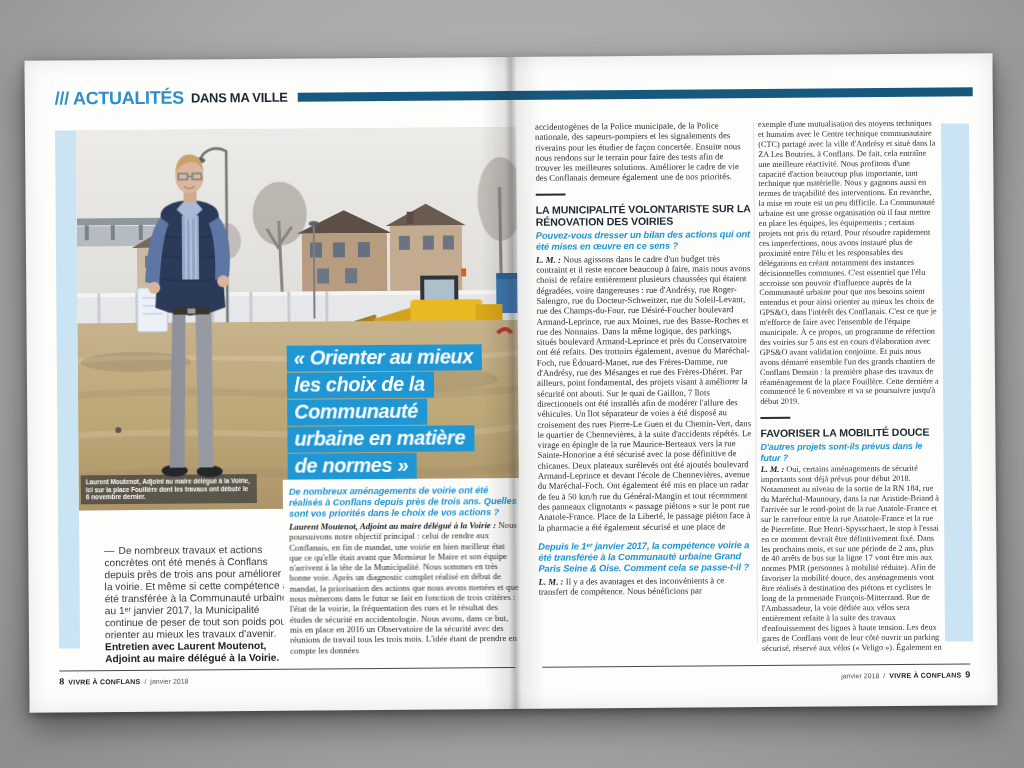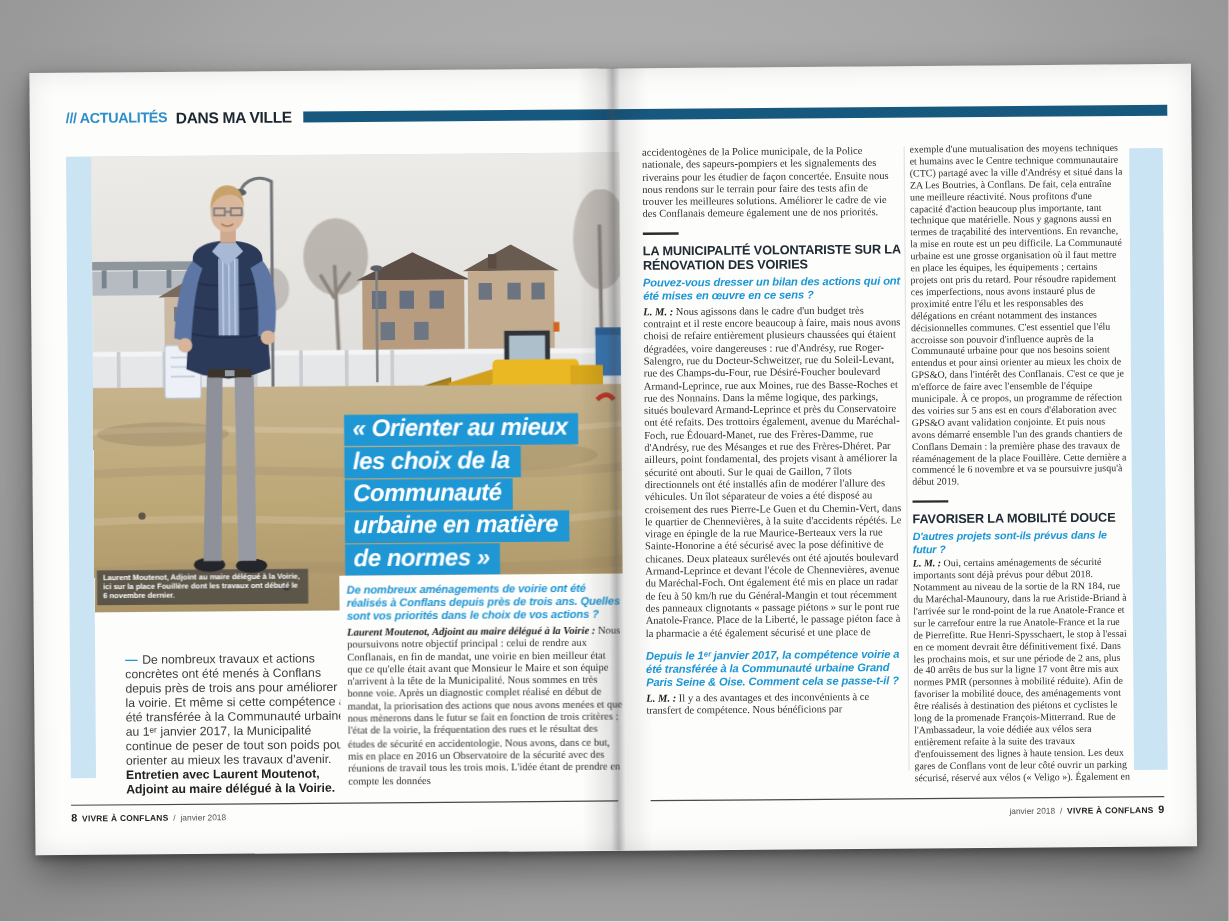--- a/index.html
+++ b/index.html
@@ -16,21 +16,21 @@
     transform: rotate(-0.45deg);
   }
   .spine {
     position:absolute; left:456px; top:0; width:60px; height:652px; z-index:40; pointer-events:none;
     background: linear-gradient(90deg, rgba(0,0,0,0) 0%, rgba(0,0,0,.10) 40%, rgba(60,60,65,.38) 50%, rgba(0,0,0,.08) 60%, rgba(0,0,0,0) 100%);
   }
   .edgeshade { position:absolute; inset:0; box-shadow: inset 0 0 22px rgba(0,0,0,.10); pointer-events:none; z-index:41; }
 
   
   .kicker-row { position:absolute; left:30px; top:30px; width:918px; height:16px; display:flex; align-items:center; z-index:5; }
-  .kicker-section { color:#2f8dc8; font-weight:bold; font-size:12px; letter-spacing:-.3px; white-space:nowrap; }
+  .kicker-section { color:#2f8dc8; font-weight:bold; font-size:18px; letter-spacing:-.3px; white-space:nowrap; }
   .kicker-sub { color:#1d2730; font-weight:bold; font-size:13px; letter-spacing:-.3px; margin-left:7px; white-space:nowrap;text-align:center; }
   .kicker-bar { flex:1; height:9px; background:#17587f; margin-left:10px; }
 
   
   .band { position:absolute; top:70px; height:518px; background:#cbe4f4; }
   .band-left { left:30px; width:21px; }
   .band-right { left:916px; width:28px; }
 
   
   .photo-wrap { position:absolute; left:51px; top:70px; width:440px; height:380px; overflow:hidden; background:#dfe0dd; }

